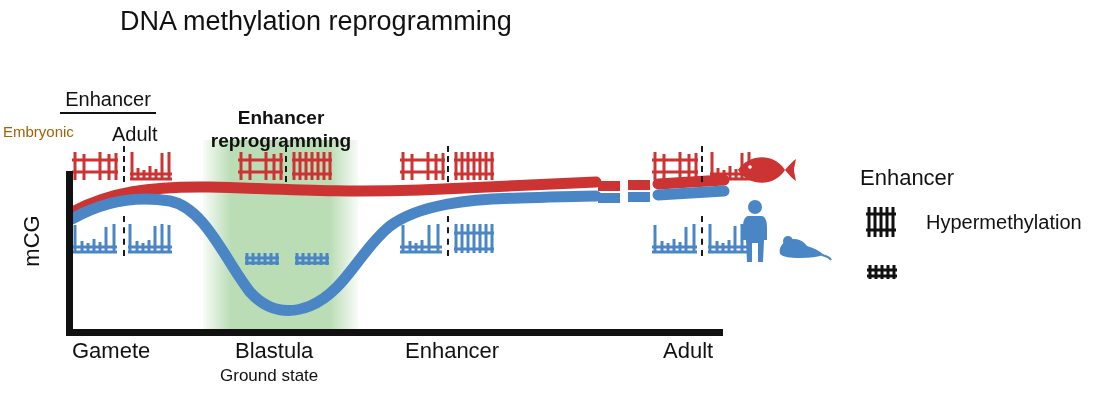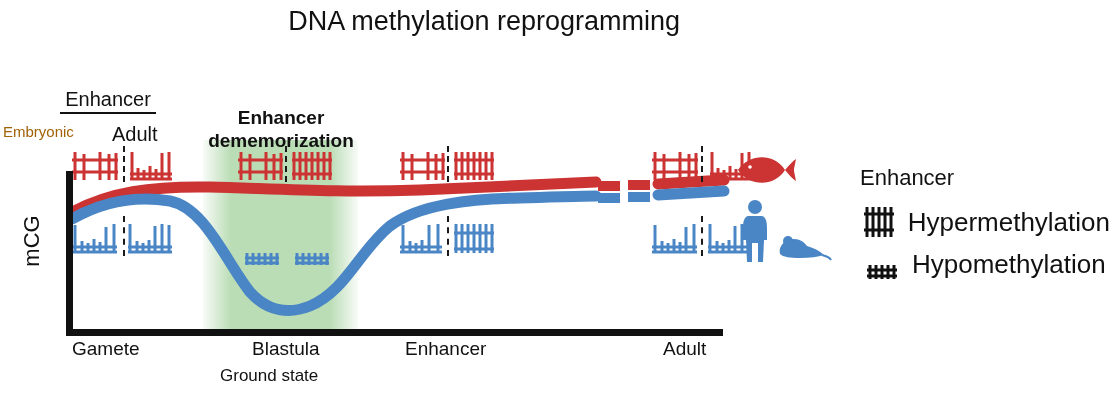--- a/index.html
+++ b/index.html
@@ -18,21 +18,21 @@
     overflow: hidden;
     background: #ffffff;
   }
 
   
   #title {
     position: absolute;
     left: 120px;
     top: 4px;
     width: 560px;
-    text-align: right;
+    text-align: left;
     font-size: 27px;
     line-height: 34px;
     color: #111111;
   }
   #title .line { display: block; }
 
   
   #plot {
     position: absolute;
     left: 0;
@@ -81,26 +81,26 @@
     font-size: 22px;
     transform: rotate(-90deg);
     transform-origin: center center;
     color: #111111;
   }
 
   
   .xtick {
     position: absolute;
     top: 338px;
-    font-size: 19px;
+    font-size: 22px;
     color: #111111;
     white-space: nowrap;
   }
   #xtick-gamete   { left: 72px; }
-  #xtick-blastula { left: 252px; }
+  #xtick-blastula { left: 235px; }
   #xtick-gastrula { left: 405px; }
   #xtick-adult    { left: 663px; }
 
   #ground-state {
     position: absolute;
     left: 220px;
     top: 366px;
     font-size: 17px;
     font-weight: normal;
     color: #111111;
@@ -180,23 +180,23 @@
     height: 42px;
   }
   .legend-glyph {
     width: 46px;
     display: flex;
     justify-content: center;
     align-items: flex-end;
     height: 34px;
   }
   .legend-text {
-    font-size: 26px;
-    color: #111111;
-    margin-left: 6px;
+    font-size: 20px;
+    color: #111111;
+    margin-left: 20px;
     white-space: nowrap;
   }
 </style>
 </head>
 <body>
 
 <div id="figure">
 
   <div id="title">
     <span class="line">DNA methylation reprogramming</span>
@@ -438,21 +438,21 @@
 
     <div id="enh-head">
       <span>Enhancer</span>
       <span class="rule"></span>
     </div>
     <div id="lab-embryonic">Embryonic</div>
     <div id="lab-adult-top">Adult</div>
 
     <div id="dememo">
       <span class="line">Enhancer</span>
-      <span class="line">dememorization</span>
+      <span class="line">reprogramming</span>
     </div>
   </div>
 
   <div id="legend">
     <div id="legend-title">Enhancer</div>
 
     <div class="legend-row">
       <div class="legend-glyph">
         <svg width="38" height="34">
           <g stroke="#111111" stroke-width="3" fill="none">
@@ -476,17 +476,16 @@
             <line x1="6" y1="4" x2="6" y2="18"></line>
             <line x1="12" y1="4" x2="12" y2="18"></line>
             <line x1="18" y1="4" x2="18" y2="18"></line>
             <line x1="24" y1="4" x2="24" y2="18"></line>
             <line x1="30" y1="4" x2="30" y2="18"></line>
             <line x1="3" y1="9" x2="33" y2="9"></line>
             <line x1="3" y1="15" x2="33" y2="15"></line>
           </g>
         </svg>
       </div>
-      <div class="legend-text">Hypomethylation</div>
     </div>
   </div>
 
 </div>
 
 </body></html>

